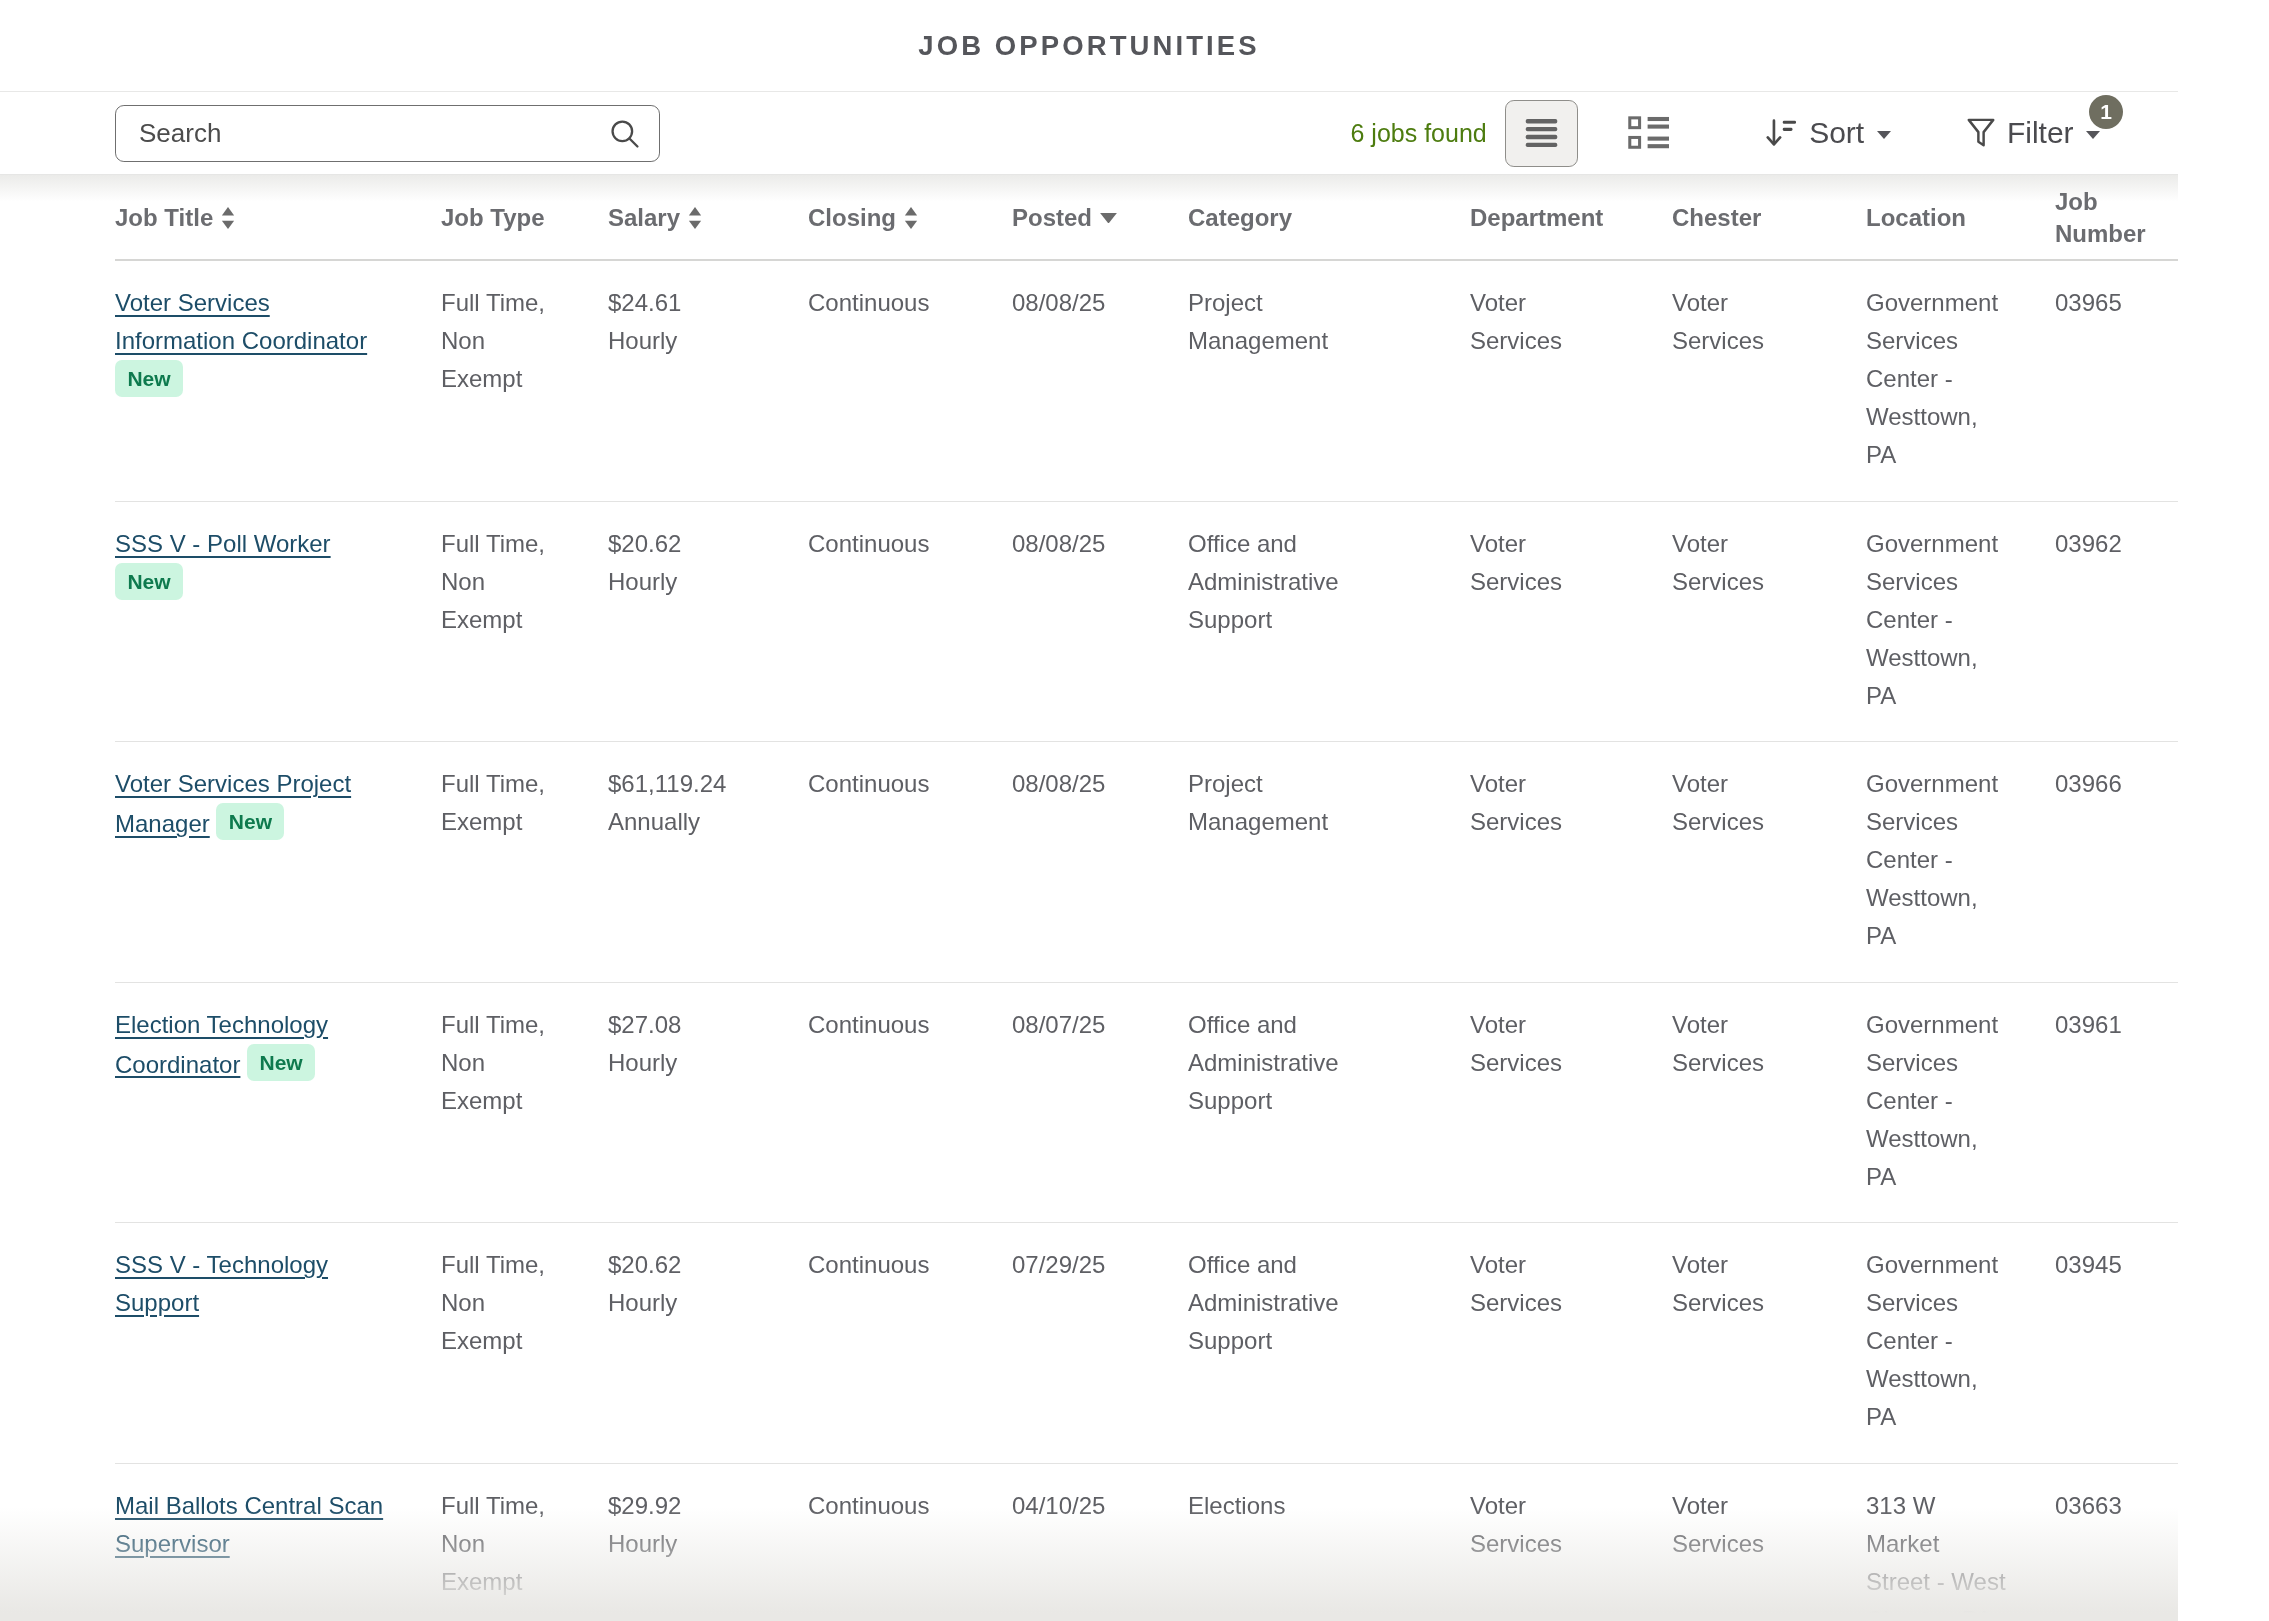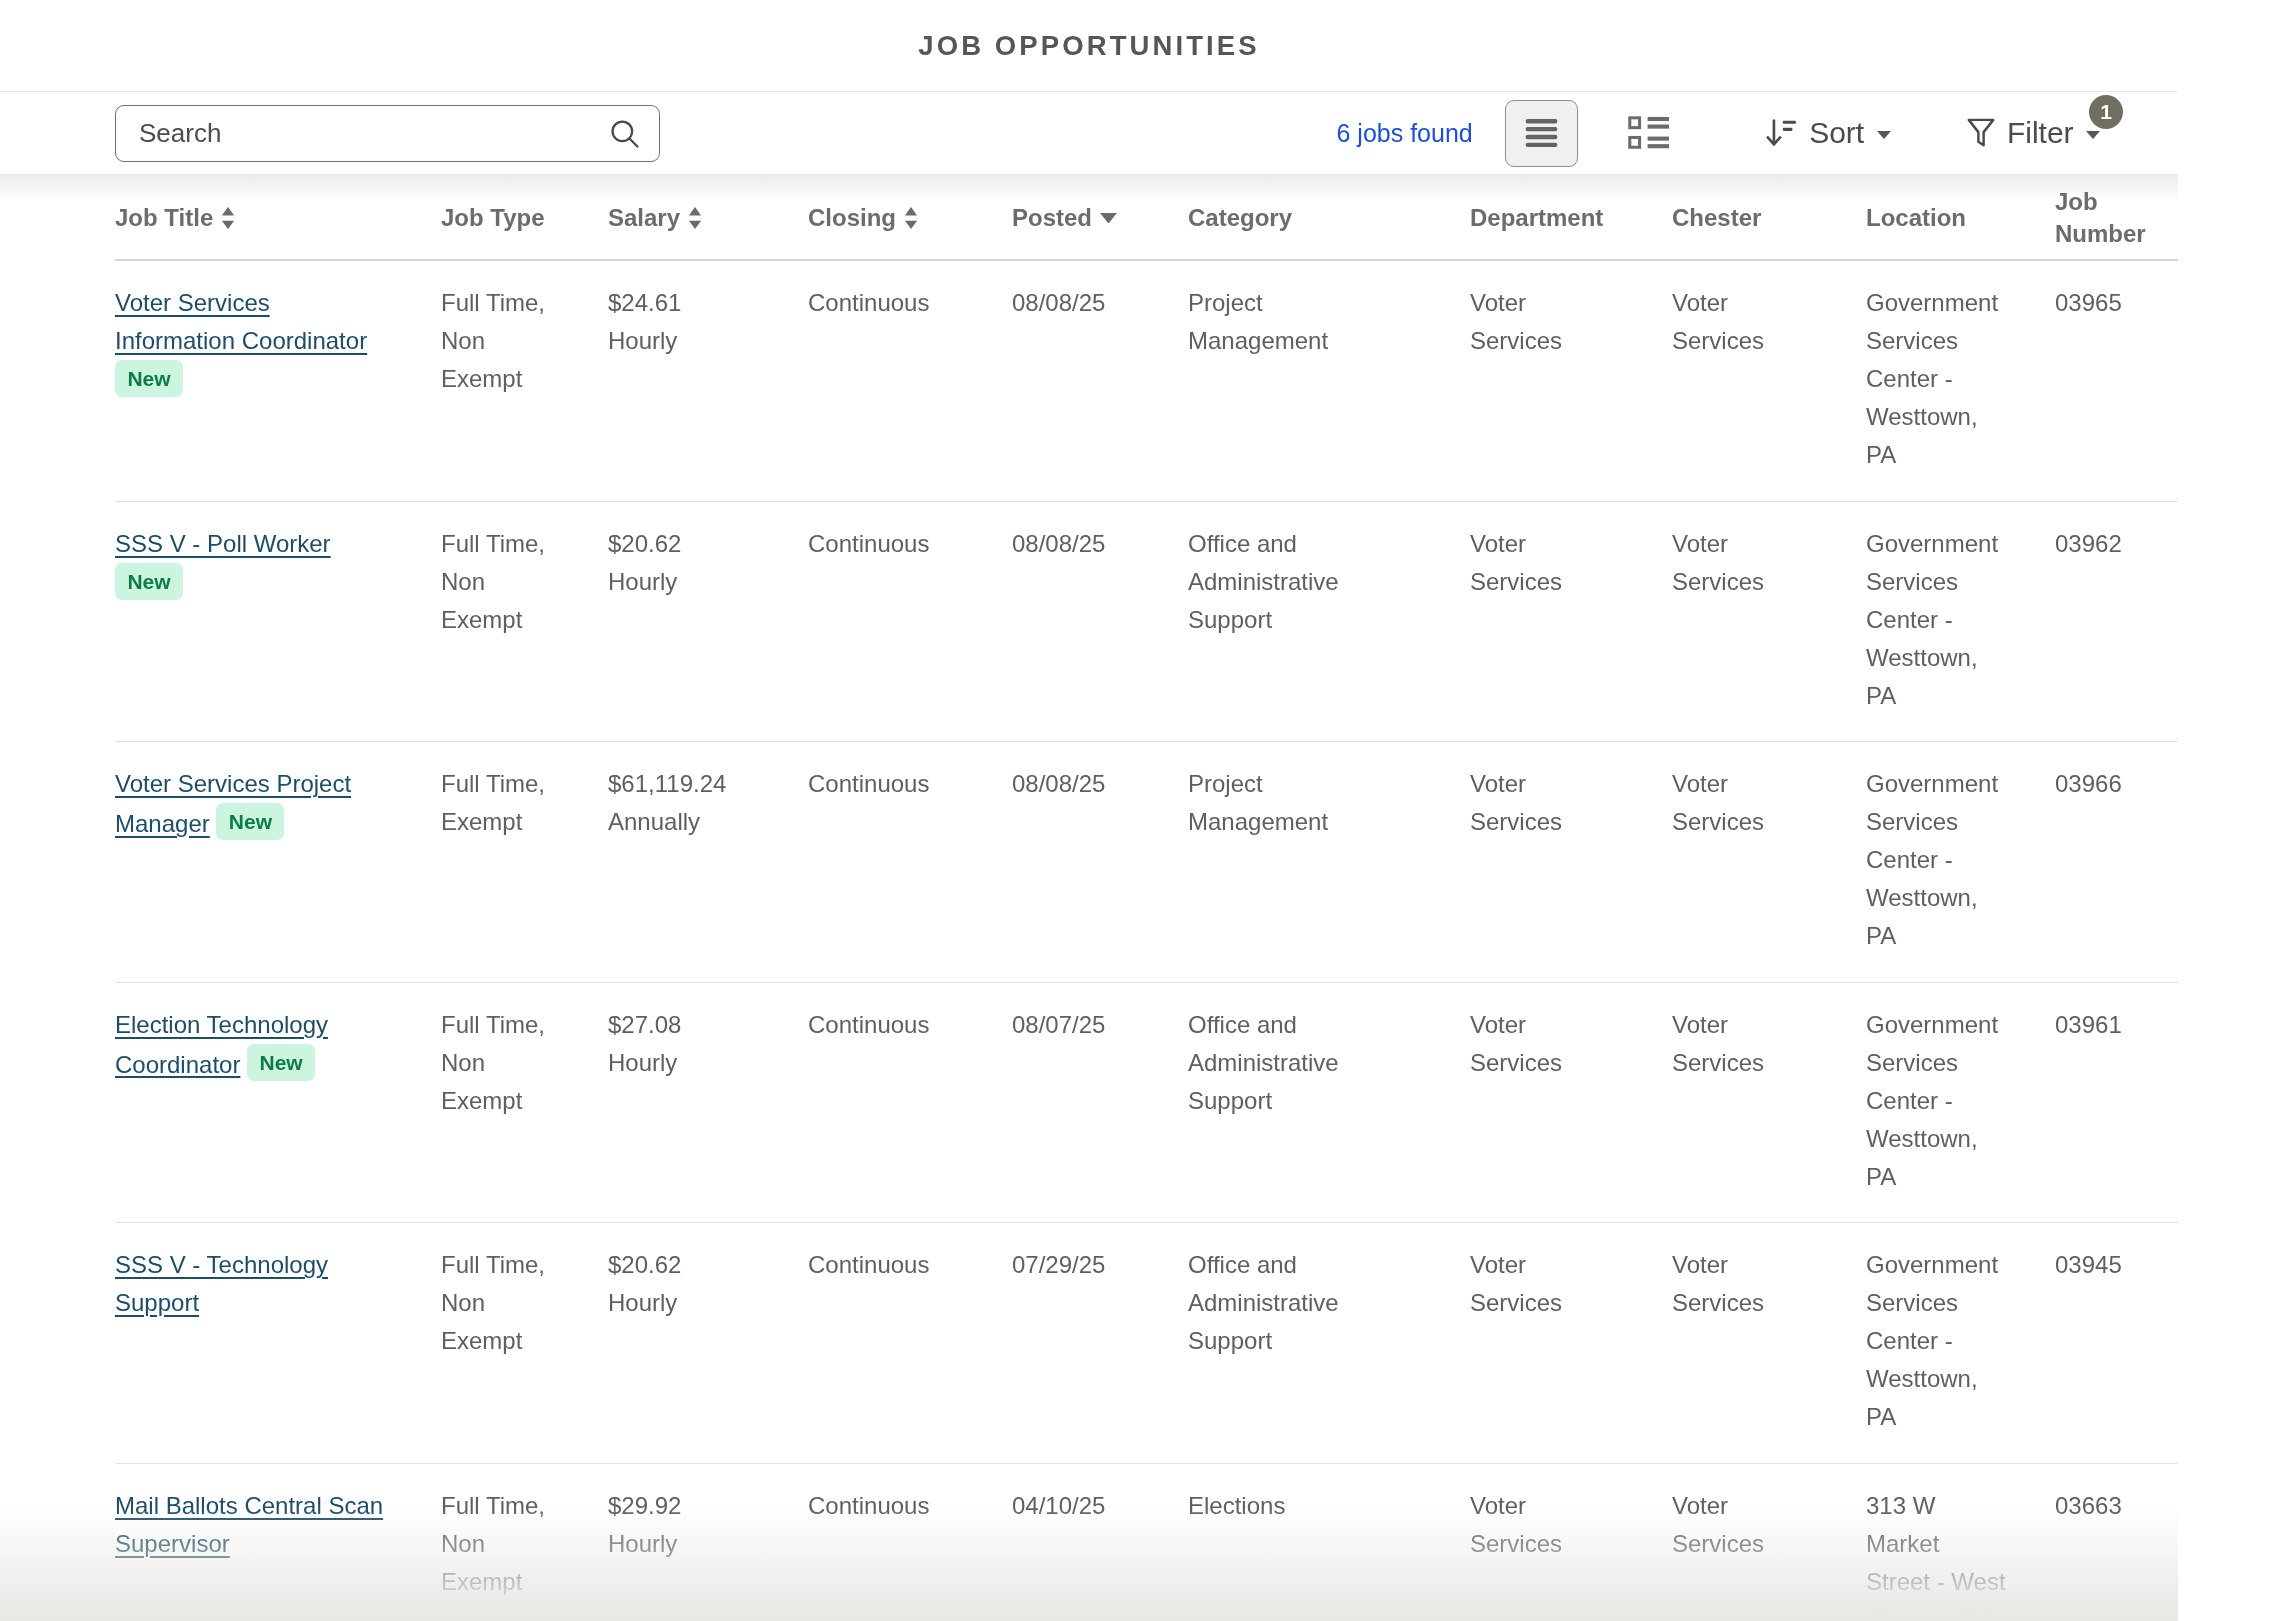--- a/index.html
+++ b/index.html
@@ -54,21 +54,21 @@
     background: #fff;
   }
   .search-wrap input::placeholder { color: #4c4c4c; opacity: 1; }
   .search-icon {
     position: absolute;
     right: 19.5px;
     top: 13.3px;
     pointer-events: none;
   }
   .toolbar-right { display: flex; align-items: center; }
-  .results-count { font-size: 25px; color: #1d4ed8; margin-right: 32px; }
+  .results-count { font-size: 25px; color: #4d7c0f; margin-right: 18px; }
   button { background: none; border: none; cursor: pointer; font-family: inherit; }
   .view-btn {
     width: 73px; height: 67px;
     display: flex; align-items: center; justify-content: center;
     border-radius: 8.9px;
   }
   .view-btn.active {
     background: #f1f0ee;
     border: 1.8px solid #8f8e8a;
   }

